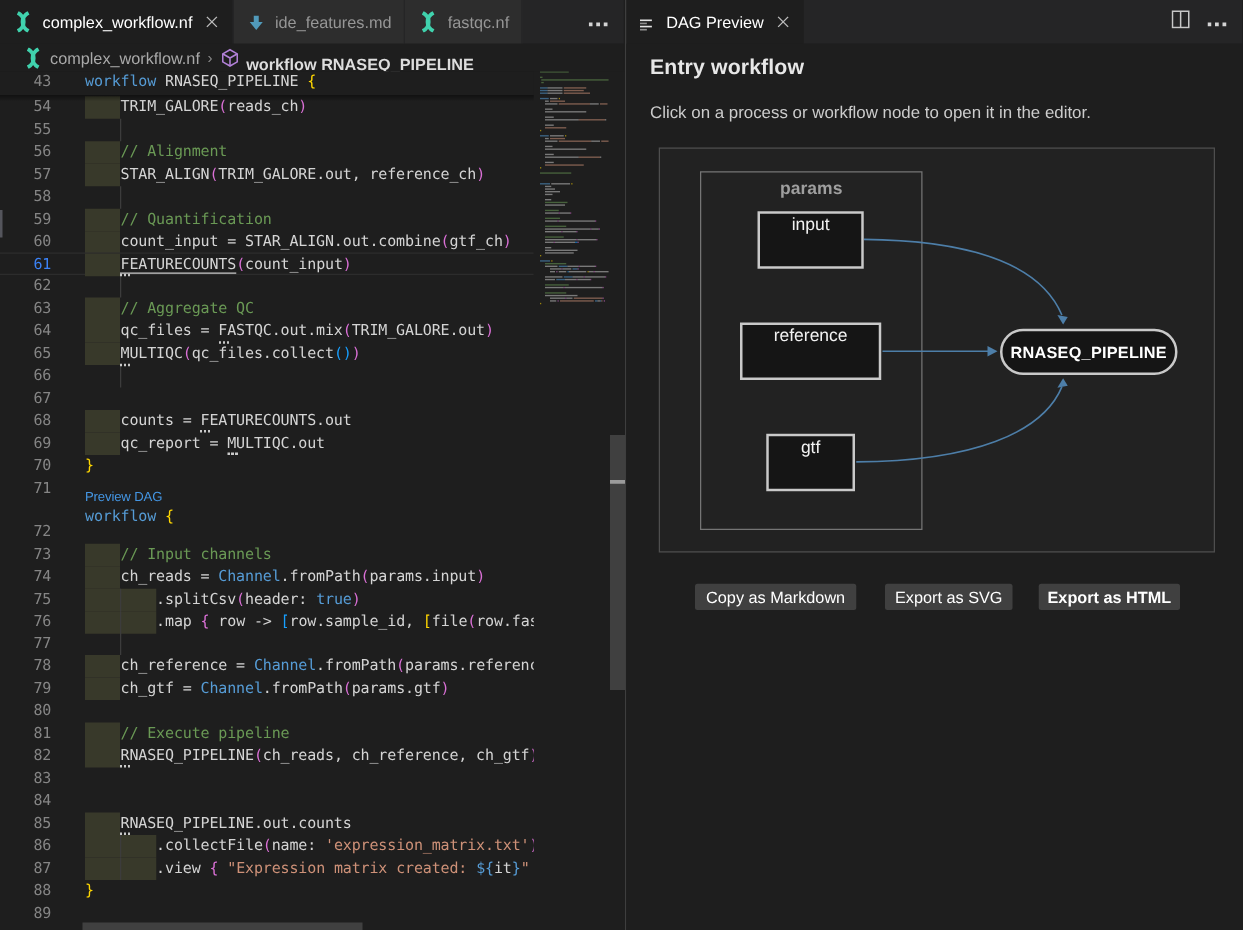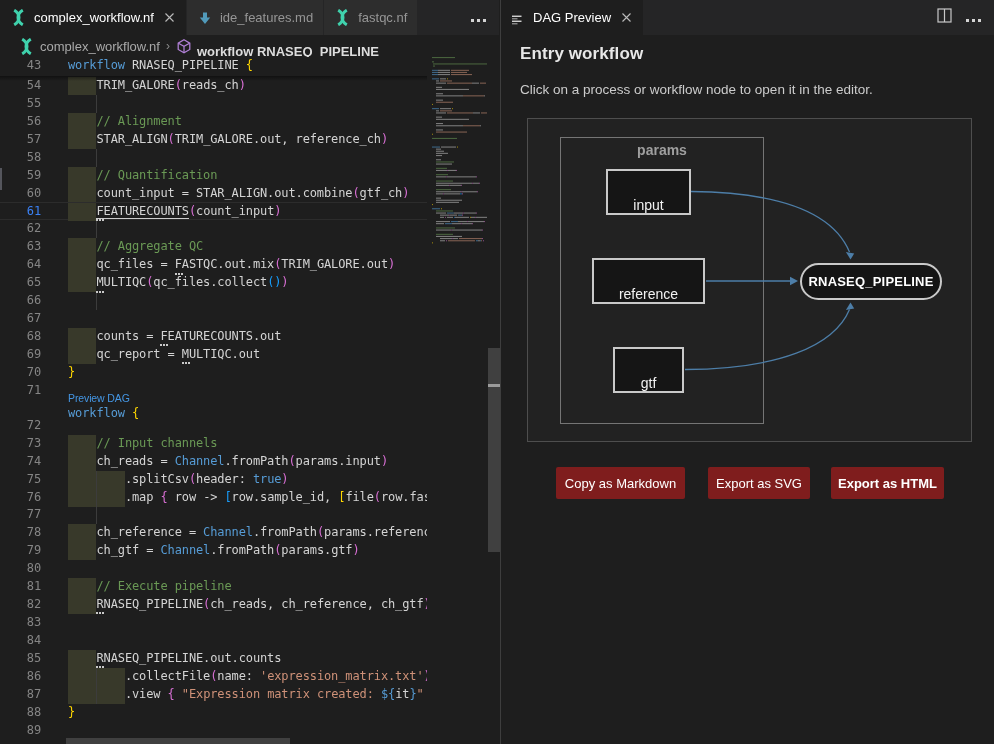--- a/index.html
+++ b/index.html
@@ -55,28 +55,28 @@
   #vscroll .cursormark { position:absolute; left:0.5px; top:327px; width:13px; height:3px; background:#9b9b9b; }
   #hscroll { position:absolute; left:66px; top:681px; width:224px; height:6px; background:rgba(121,121,121,0.38); }
 
   #group-divider { position:absolute; left:500px; top:0; width:1px; height:744px; background:#3e3e3e; }
 
   
   #panel { position:absolute; left:501px; top:35px; width:493px; height:709px; background:#1e1e1e; }
   #panel h1 { position:absolute; left:19px; top:9px; font-size:17px; font-weight:700; color:#e7e7e7; letter-spacing:0.1px; }
   #panel .desc { position:absolute; left:19px; top:47px; font-size:13.5px; color:#cccccc; }
   #dag-box { position:absolute; left:26px; top:83px; width:445px; height:324px; border:1px solid #4e4e4e; background:#222222; }
-  #cluster { position:absolute; left:32px; top:18px; width:204px; height:287px; border:1px solid #757575; }
+  #cluster { position:absolute; left:32px; top:18px; width:178px; height:287px; border:1px solid #757575; }
   #cluster .clabel { position:absolute; left:0; top:4px; width:100%; text-align:center; font-size:14px; font-weight:700; color:#9f9f9f; }
   .dnode { position:absolute; background:#151515; border:2px solid #c9c9c9; color:#f2f2f2;
-      display:flex; align-items:flex-end; justify-content:center; font-size:14px; }
+      display:flex; align-items:flex-start; justify-content:center; font-size:14px; }
   #node-stadium { position:absolute; background:#151515; border:2px solid #c9c9c9; border-radius:18.5px;
       color:#ffffff; display:flex; align-items:center; justify-content:center; font-size:13px; font-weight:700; letter-spacing:0.2px; }
   #edges { position:absolute; left:0; top:0; width:445px; height:324px; }
-  .pbtn { position:absolute; top:432px; height:32px; background:#7f1d1d; color:#ffffff; border:none;
+  .pbtn { position:absolute; top:432px; height:21px; background:#404040; color:#ffffff; border:none;
       font-size:13px; font-weight:500; font-family:"Liberation Sans",sans-serif;
       display:flex; align-items:center; justify-content:center; border-radius:2px; }
 
   #edge-notch { position:absolute; left:0; top:168px; width:2px; height:22px; background:#54555c; }
 </style>
 </head>
 <body>
 
 <div id="stage">
 

